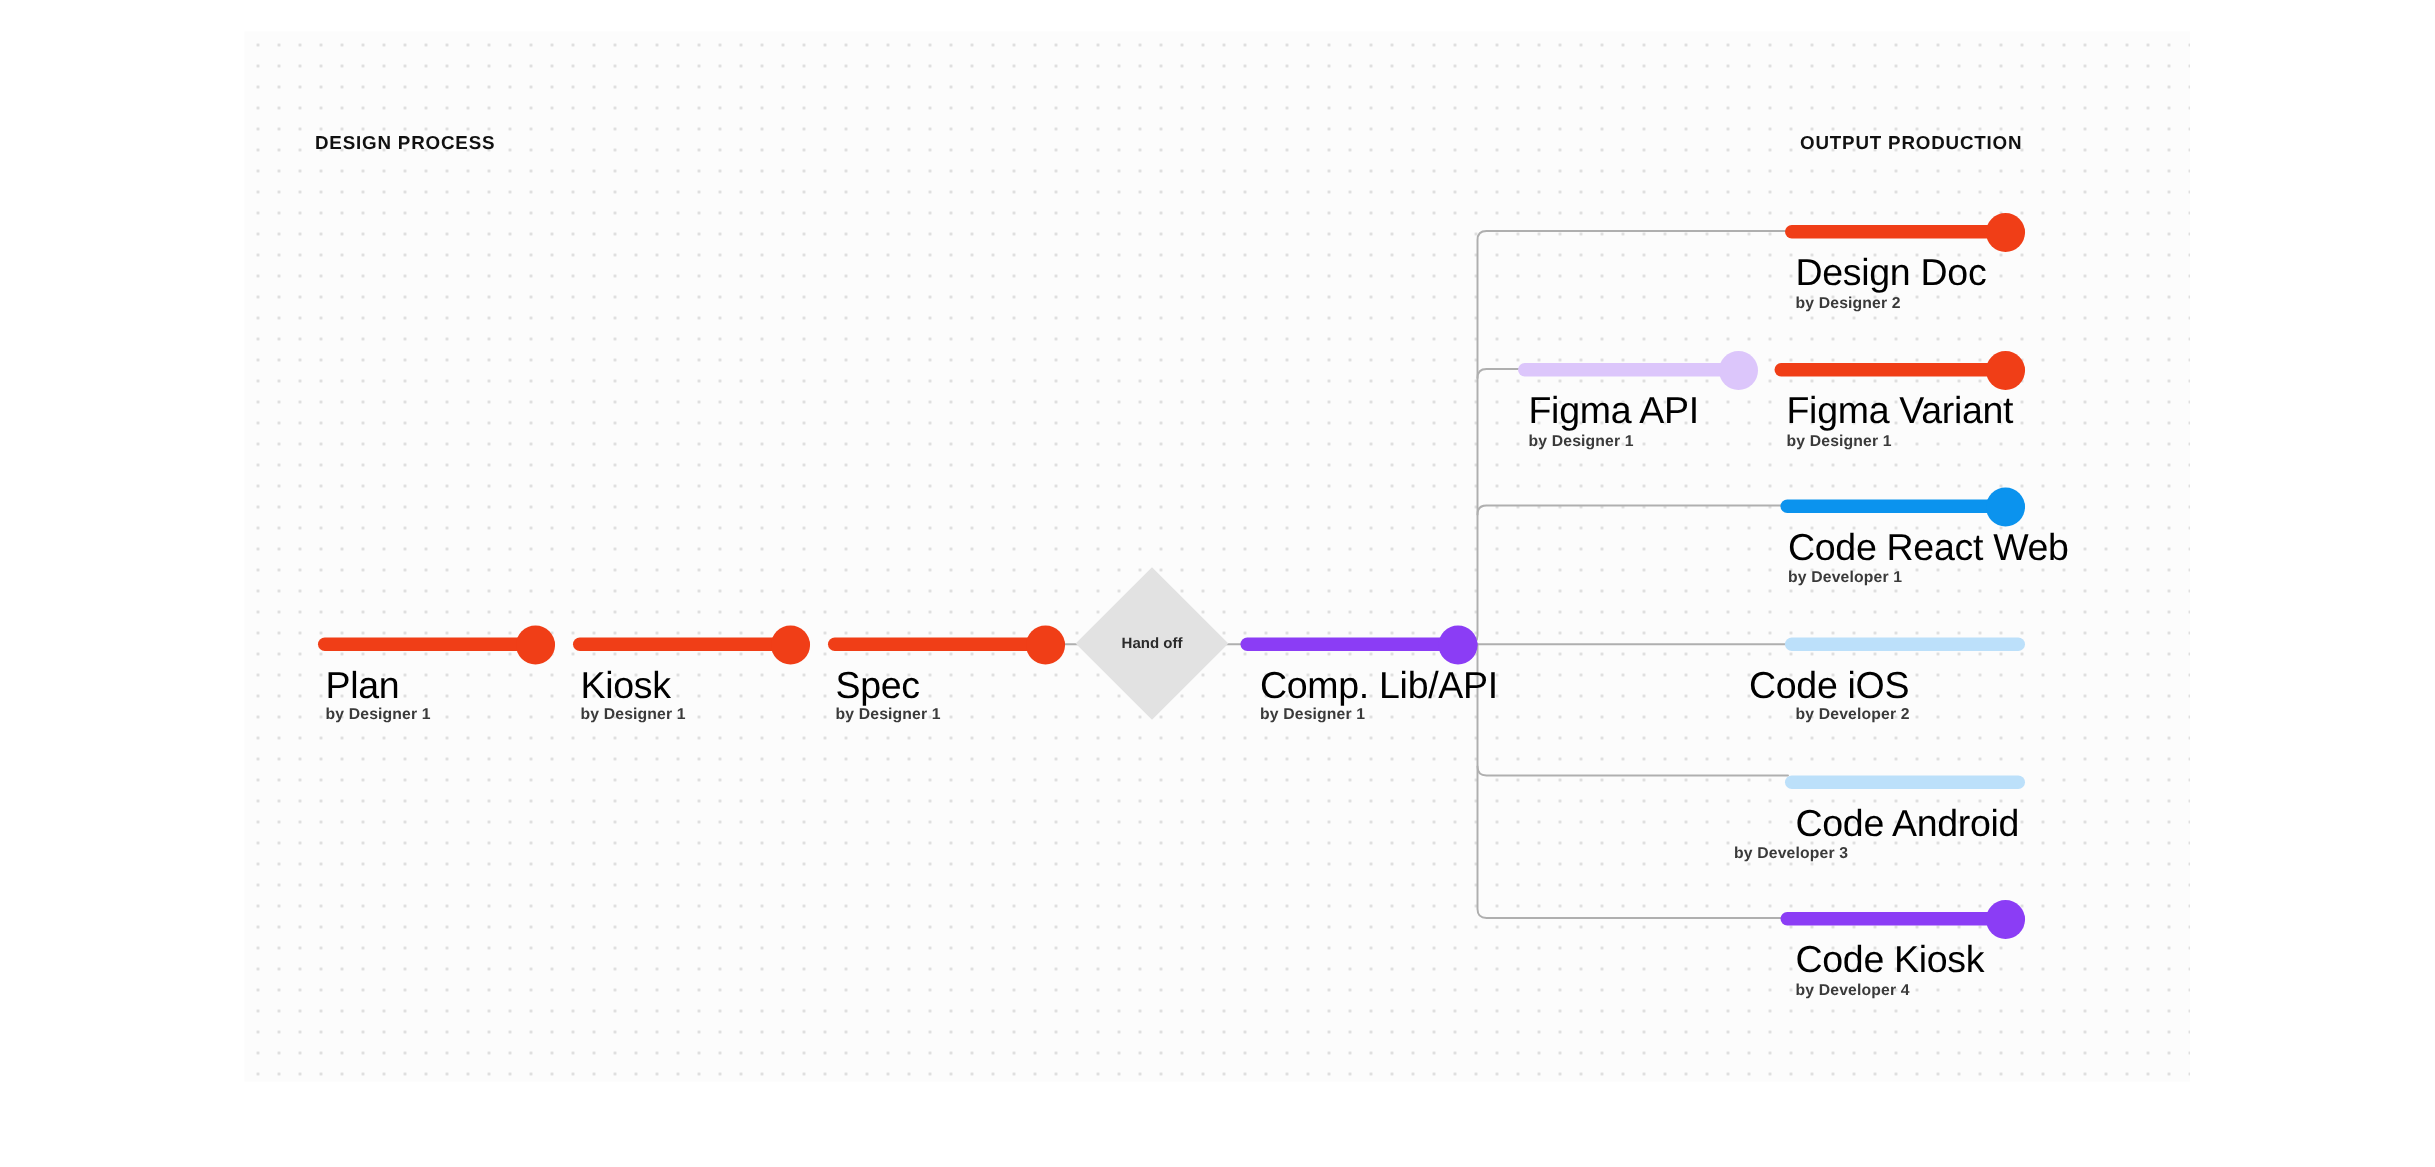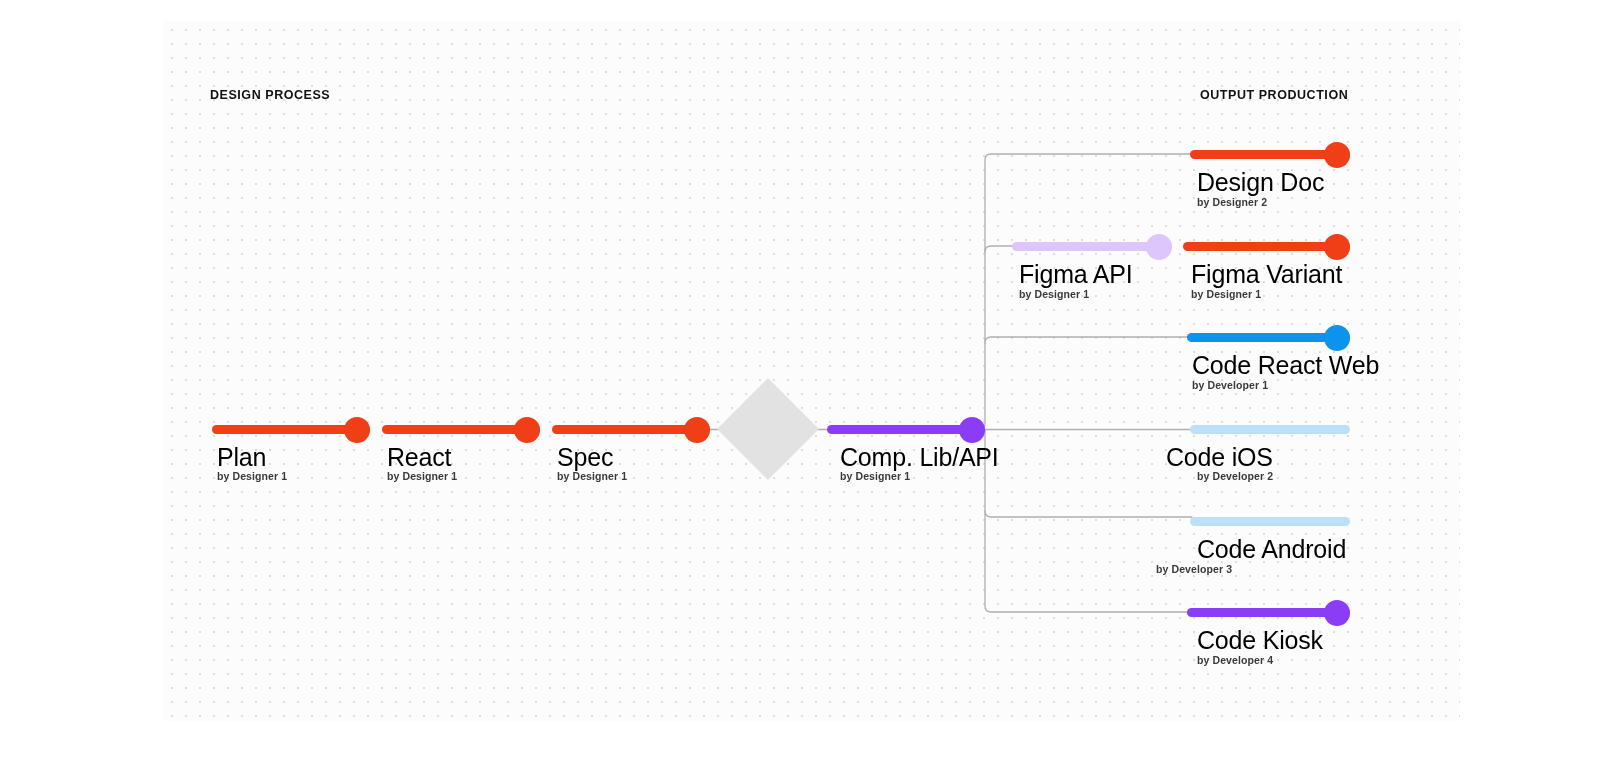--- a/index.html
+++ b/index.html
@@ -134,32 +134,33 @@
 
       <path d="M 985 429.5 L 985 606 Q 985 612 991 612 L 1189 612"></path>
     </g>
   </svg>
 
   <div class="section-label" id="label-design-process">DESIGN PROCESS</div>
 
   <div class="section-label" id="label-output-production">OUTPUT PRODUCTION</div>
 
   <div id="handoff"></div>
+  <div id="handoff-label">Hand off</div>
 
   <div id="tracks">
       <div class="task" style="left: 0px; top: 0px;">
         <div class="bar" style="left: 212px; top: 425px; width: 158px; background: rgb(240, 62, 23);"></div>
         <div class="node" style="left: 344px; top: 416.5px; background: rgb(240, 62, 23);"></div>
         <div class="task-title" style="left: 217px; top: 443px;">Plan</div>
         <div class="task-sub" style="left: 217px; top: 470px;">by Designer 1</div>
       </div>
       <div class="task" style="left: 0px; top: 0px;">
         <div class="bar" style="left: 382px; top: 425px; width: 158px; background: rgb(240, 62, 23);"></div>
         <div class="node" style="left: 514px; top: 416.5px; background: rgb(240, 62, 23);"></div>
-        <div class="task-title" style="left: 387px; top: 443px;">React</div>
+        <div class="task-title" style="left: 387px; top: 443px;">Kiosk</div>
         <div class="task-sub" style="left: 387px; top: 470px;">by Designer 1</div>
       </div>
       <div class="task" style="left: 0px; top: 0px;">
         <div class="bar" style="left: 552px; top: 425px; width: 158px; background: rgb(240, 62, 23);"></div>
         <div class="node" style="left: 684px; top: 416.5px; background: rgb(240, 62, 23);"></div>
         <div class="task-title" style="left: 557px; top: 443px;">Spec</div>
         <div class="task-sub" style="left: 557px; top: 470px;">by Designer 1</div>
       </div>
       <div class="task" style="left: 0px; top: 0px;">
         <div class="bar" style="left: 827px; top: 425px; width: 158px; background: rgb(139, 61, 245);"></div>

